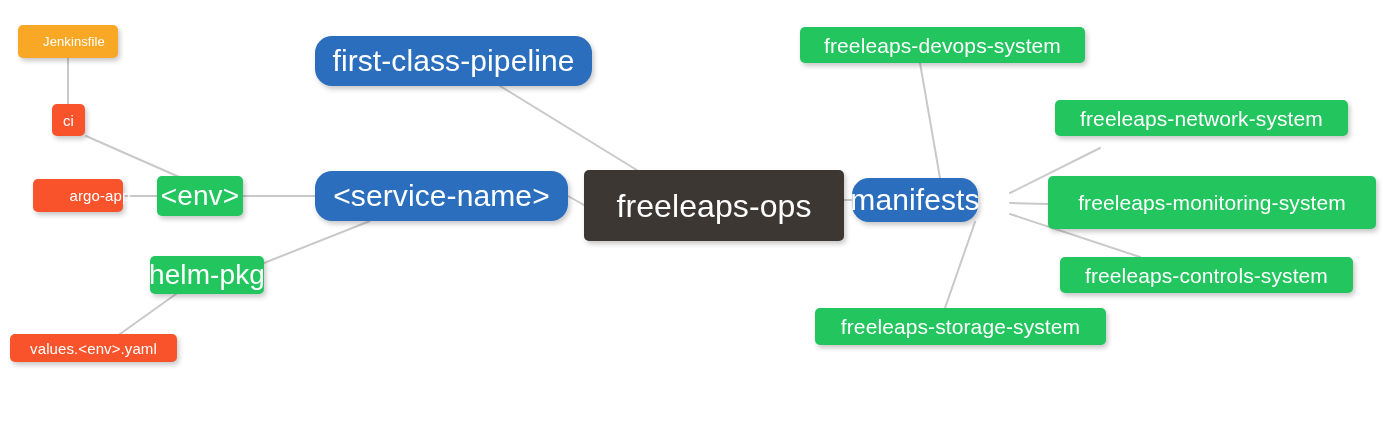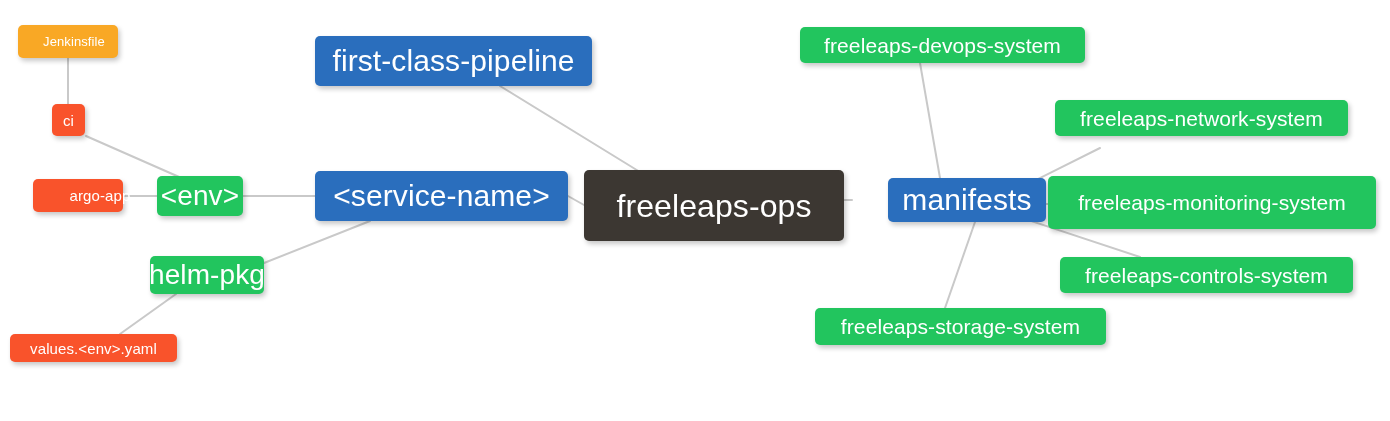--- a/index.html
+++ b/index.html
@@ -43,21 +43,21 @@
     letter-spacing: 0.1px;
     line-height: 1;
     user-select: none;
   }
   .node-label {
     display: block;
     padding: 0 2px;
   }
   
   .n-root      { background: #3c3732; font-size: 34px; }
-  .n-blue      { background: #2a6ebd; }
+  .n-blue      { background: #2a6ebd; border-radius: 17px; }
   .n-green     { background: #22c55e; }
   .n-orange    { background: #f9a825; }
   .n-red       { background: #f9532b; }
 
   .s-xl  { font-size: 32px; }
   .s-lg  { font-size: 30px; }
   .s-md  { font-size: 28px; }
   .s-sm  { font-size: 21px; }
   .s-xs  { font-size: 15px; }
   .s-xxs { font-size: 13px; }
@@ -103,21 +103,21 @@
   </div>
 
   <div class="node n-blue s-lg" style="left:315px; top:171px; width:253px; height:50px;align-items:center;">
     <span class="node-label">&lt;service-name&gt;</span>
   </div>
 
   <div class="node n-blue s-lg" style="left:315px; top:36px; width:277px; height:50px;">
     <span class="node-label">first-class-pipeline</span>
   </div>
 
-  <div class="node n-blue s-lg" style="left:852px; top:178px; width:158px; height:44px;margin-left:36px;">
+  <div class="node n-blue s-lg" style="left:852px; top:178px; width:126px; height:44px;">
     <span class="node-label">manifests</span>
   </div>
 
   <div class="node n-green s-md" style="left:157px; top:176px; width:86px; height:40px;">
     <span class="node-label">&lt;env&gt;</span>
   </div>
 
   <div class="node n-green s-md" style="left:150px; top:256px; width:114px; height:38px;">
     <span class="node-label">helm-pkg</span>
   </div>

